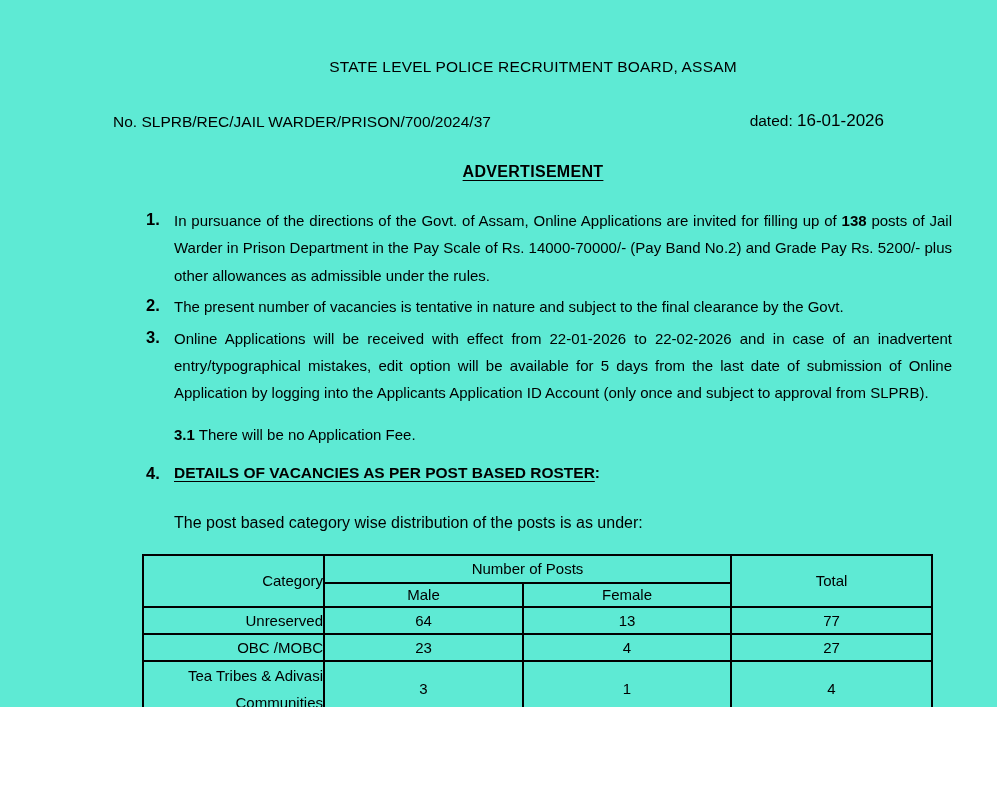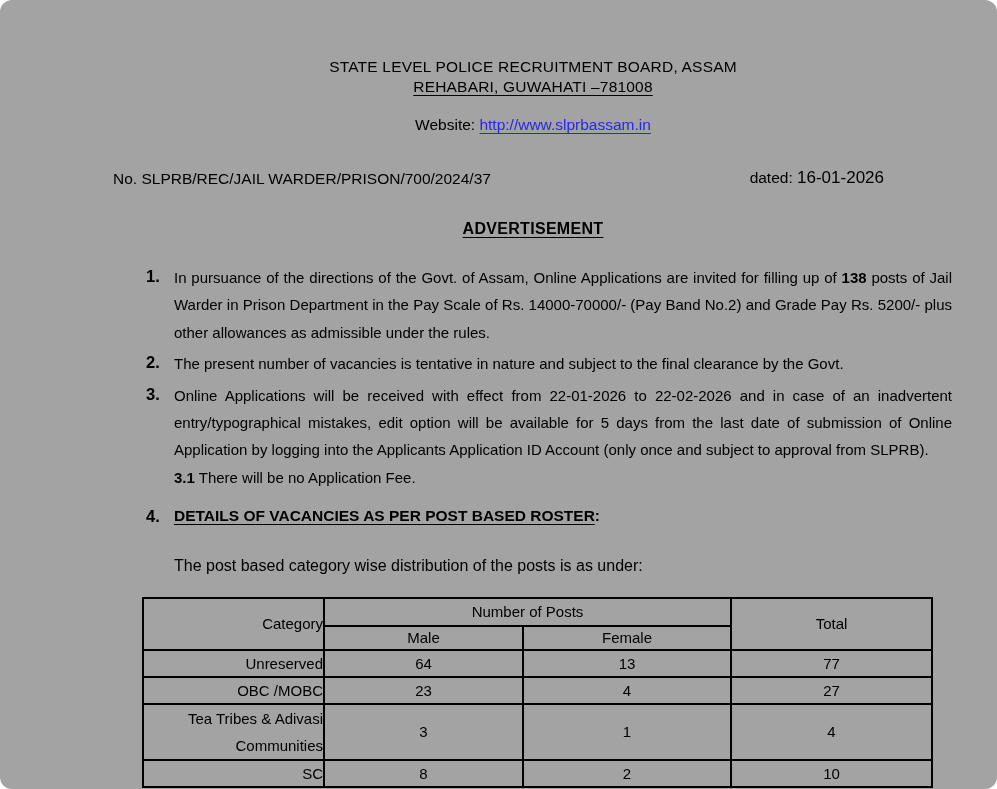--- a/index.html
+++ b/index.html
@@ -1,44 +1,43 @@
 <!DOCTYPE html>
 <html><head>
 <meta charset="utf-8">
 <style>
   html,body{margin:0;padding:0;background:#ffffff;}
   .page{
     position:relative;
-    width:997px;height:789px;
-    background:#a3a3a3;
+    width:997px;height:707px;
+    background:#5eead4;
     overflow:hidden;
     font-family:"Liberation Sans","DejaVu Sans",sans-serif;
     color:#000000;
-    border-radius:12px;
   }
   .doc{position:absolute;left:113px;top:0;width:840px;}
 
   .title1{margin-top:57px;text-align:center;font-size:15.5px;line-height:20px;letter-spacing:.2px;}
   .title2{text-align:center;font-size:15.5px;line-height:20px;letter-spacing:.2px;}
   .u{text-decoration:underline;text-underline-offset:3px;}
   .website{margin-top:19px;text-align:center;font-size:15.5px;}
   .link{color:#2727ee;text-decoration:underline;text-underline-offset:3px;cursor:pointer;}
 
   .refline{margin-top:34px;display:flex;justify-content:space-between;align-items:flex-end;padding-right:69px;font-size:15.5px;}
   .dated-value{font-size:17px;}
 
   .h-adv{margin-top:32px;text-align:center;font-size:16px;font-weight:bold;letter-spacing:.3px;}
   .h-rec{margin-top:20px;text-align:center;font-size:15.5px;}
 
   .para{position:relative;margin-top:26px;padding-left:61px;width:778px;
         font-size:15px;line-height:27.4px;text-align:justify;}
   .para + .para{margin-top:4px;}
   .pnum{position:absolute;left:33px;top:-1px;font-weight:bold;font-size:16.5px;}
   b.inline{font-weight:bold;}
-  .sub-item{margin-top:0px;padding-left:61px;font-size:15px;line-height:27.4px;}
+  .sub-item{margin-top:14px;padding-left:61px;font-size:15px;line-height:27.4px;}
 
   .sec4{position:relative;margin-top:16px;padding-left:61px;}
   .sec4 .pnum{top:0px;}
   .sec4-title{font-size:15.5px;font-weight:bold;}
   .sec4-sub{margin-top:27px;padding-left:61px;font-size:16px;line-height:27.4px;}
 
   table.vac{border-collapse:collapse;margin-top:17px;margin-left:29px;width:789px;table-layout:fixed;}
   table.vac th,table.vac td{border:2px solid #000;font-size:15px;font-weight:normal;padding:0;}
   .col-cat{width:181px;}
   .col-male{width:199px;}
@@ -52,23 +51,21 @@
   .dr{height:27px;}
   .dr-tall td{padding-top:6px;padding-bottom:6px;line-height:27px;}
 </style>
 </head>
 <body>
 
 <div class="page">
   <div class="doc">
 
     <div class="title1">STATE LEVEL POLICE RECRUITMENT BOARD, ASSAM</div>
-    <div class="title2"><span class="u">REHABARI, GUWAHATI –781008</span></div>
 
-    <div class="website"><span>Website: </span><a class="link">http://www.slprbassam.in</a></div>
 
     <div class="refline">
       <span>No. SLPRB/REC/JAIL WARDER/PRISON/700/2024/37</span>
       <span><span>dated: </span><span class="dated-value">16-01-2026</span></span>
     </div>
 
     <div class="h-adv"><span class="u">ADVERTISEMENT</span></div>
 
     <div class="para">
       <span class="pnum">1.</span>

